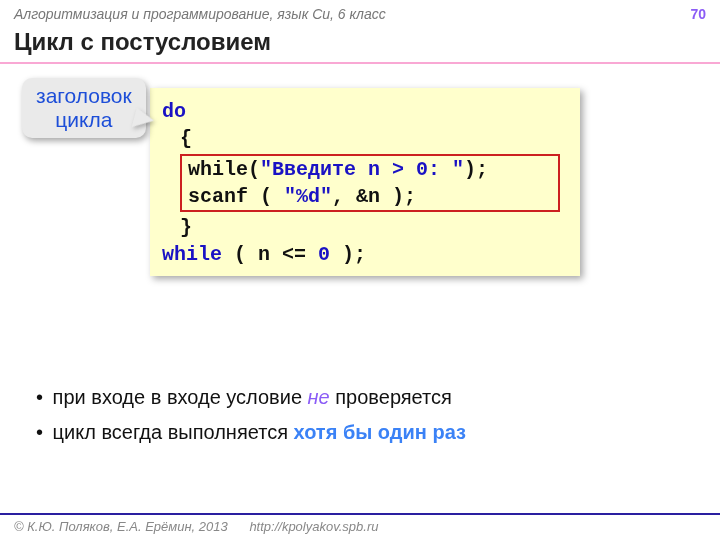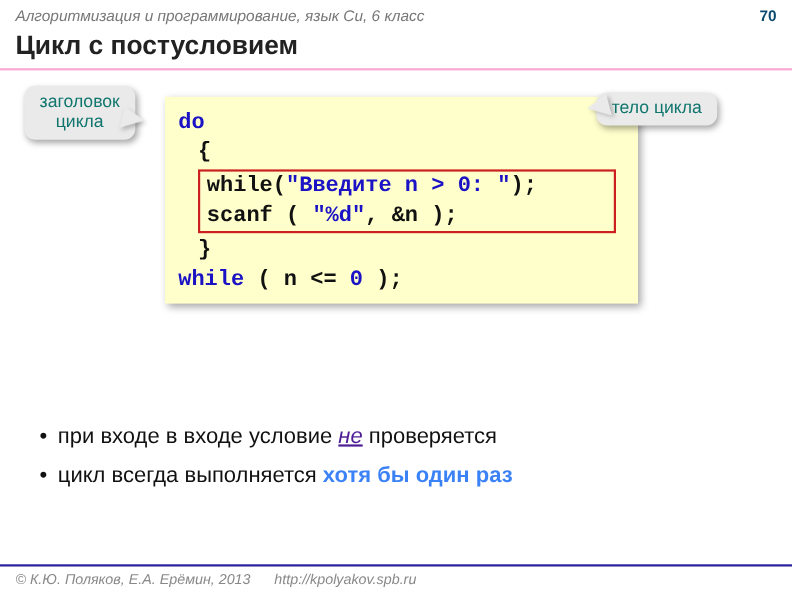--- a/index.html
+++ b/index.html
@@ -10,39 +10,39 @@
     position: relative;
     overflow: hidden;
   }
   .header-bar {
     padding: 6px 14px 2px;
     display: flex; justify-content: space-between;
     font-style: italic;
     color: #777;
     font-size: 14px;
   }
-  .page-num { font-weight: bold; color: #0c4a6e; font-style: normal; }
+  .page-num { font-weight: bold; color: #8b5cf6; font-style: normal; }
   .title {
     font-size: 24px; font-weight: bold;
     color: #222;
     padding: 4px 14px 6px;
     border-bottom: 2px solid #f9a8d4;
   }
   .stage {
     position: relative;
     height: 360px;
   }
   .callout {
     position: absolute;
     background: #eaeaea;
     border-radius: 10px;
     box-shadow: 2px 3px 6px rgba(0,0,0,.35);
     padding: 6px 14px;
-    font-size: 16px;
-    color: #0f766e;
+    font-size: 21px;
+    color: #1d4ed8;
     text-align: center;
     line-height: 1.15;
   }
   .callout .tail {
     position: absolute; width: 0; height: 0;
   }
   
   .co-left { left: 22px; top: 14px; }
   .co-left .tail {
     right: -8px; bottom: 8px;
@@ -97,21 +97,21 @@
   }
   .indent { padding-left: 18px; display:block; }
   .bullets {
     position: absolute;
     left: 36px; top: 386px;
     font-size: 20px;
     color: #111;
   }
   .bullets li { list-style: none; margin-bottom: 12px; }
   .bullets li::before { content: "•"; margin-right: 4px; }
-  .em-red { color: #4c1d95; font-style: italic; text-decoration: underline; }
+  .em-red { color: #8b5cf6; font-style: italic; }
   .b-red { color: #3b82f6; font-weight: bold; }
   .footer {
     position: absolute; left: 0; bottom: 0; width: 100%;
     border-top: 2px solid #2a1fa0;
     padding: 4px 14px 6px;
     font-style: italic; color: #888; font-size: 13px;
   }
   .footer .url { margin-left: 18px; }
 </style>
 </head>
@@ -138,24 +138,20 @@
     <span class="indent plain">}</span>
     <span class="kw">while</span><span class="plain"> ( n &lt;= </span><span class="num">0</span><span class="plain"> );</span>
   </div>
 
   <div class="callout co-left">
     <span>заголовок</span><br>
     <span>цикла</span>
     <div class="tail"></div>
   </div>
 
-  <div class="callout co-right">
-    <span>тело цикла</span>
-    <div class="tail"></div>
-  </div>
 
 
 </div>
 
 <ul class="bullets">
   <li>
     <span>при входе в входе условие </span><span class="em-red">не</span><span> проверяется</span>
   </li>
   <li>
     <span>цикл всегда выполняется </span><span class="b-red">хотя бы один раз</span>

